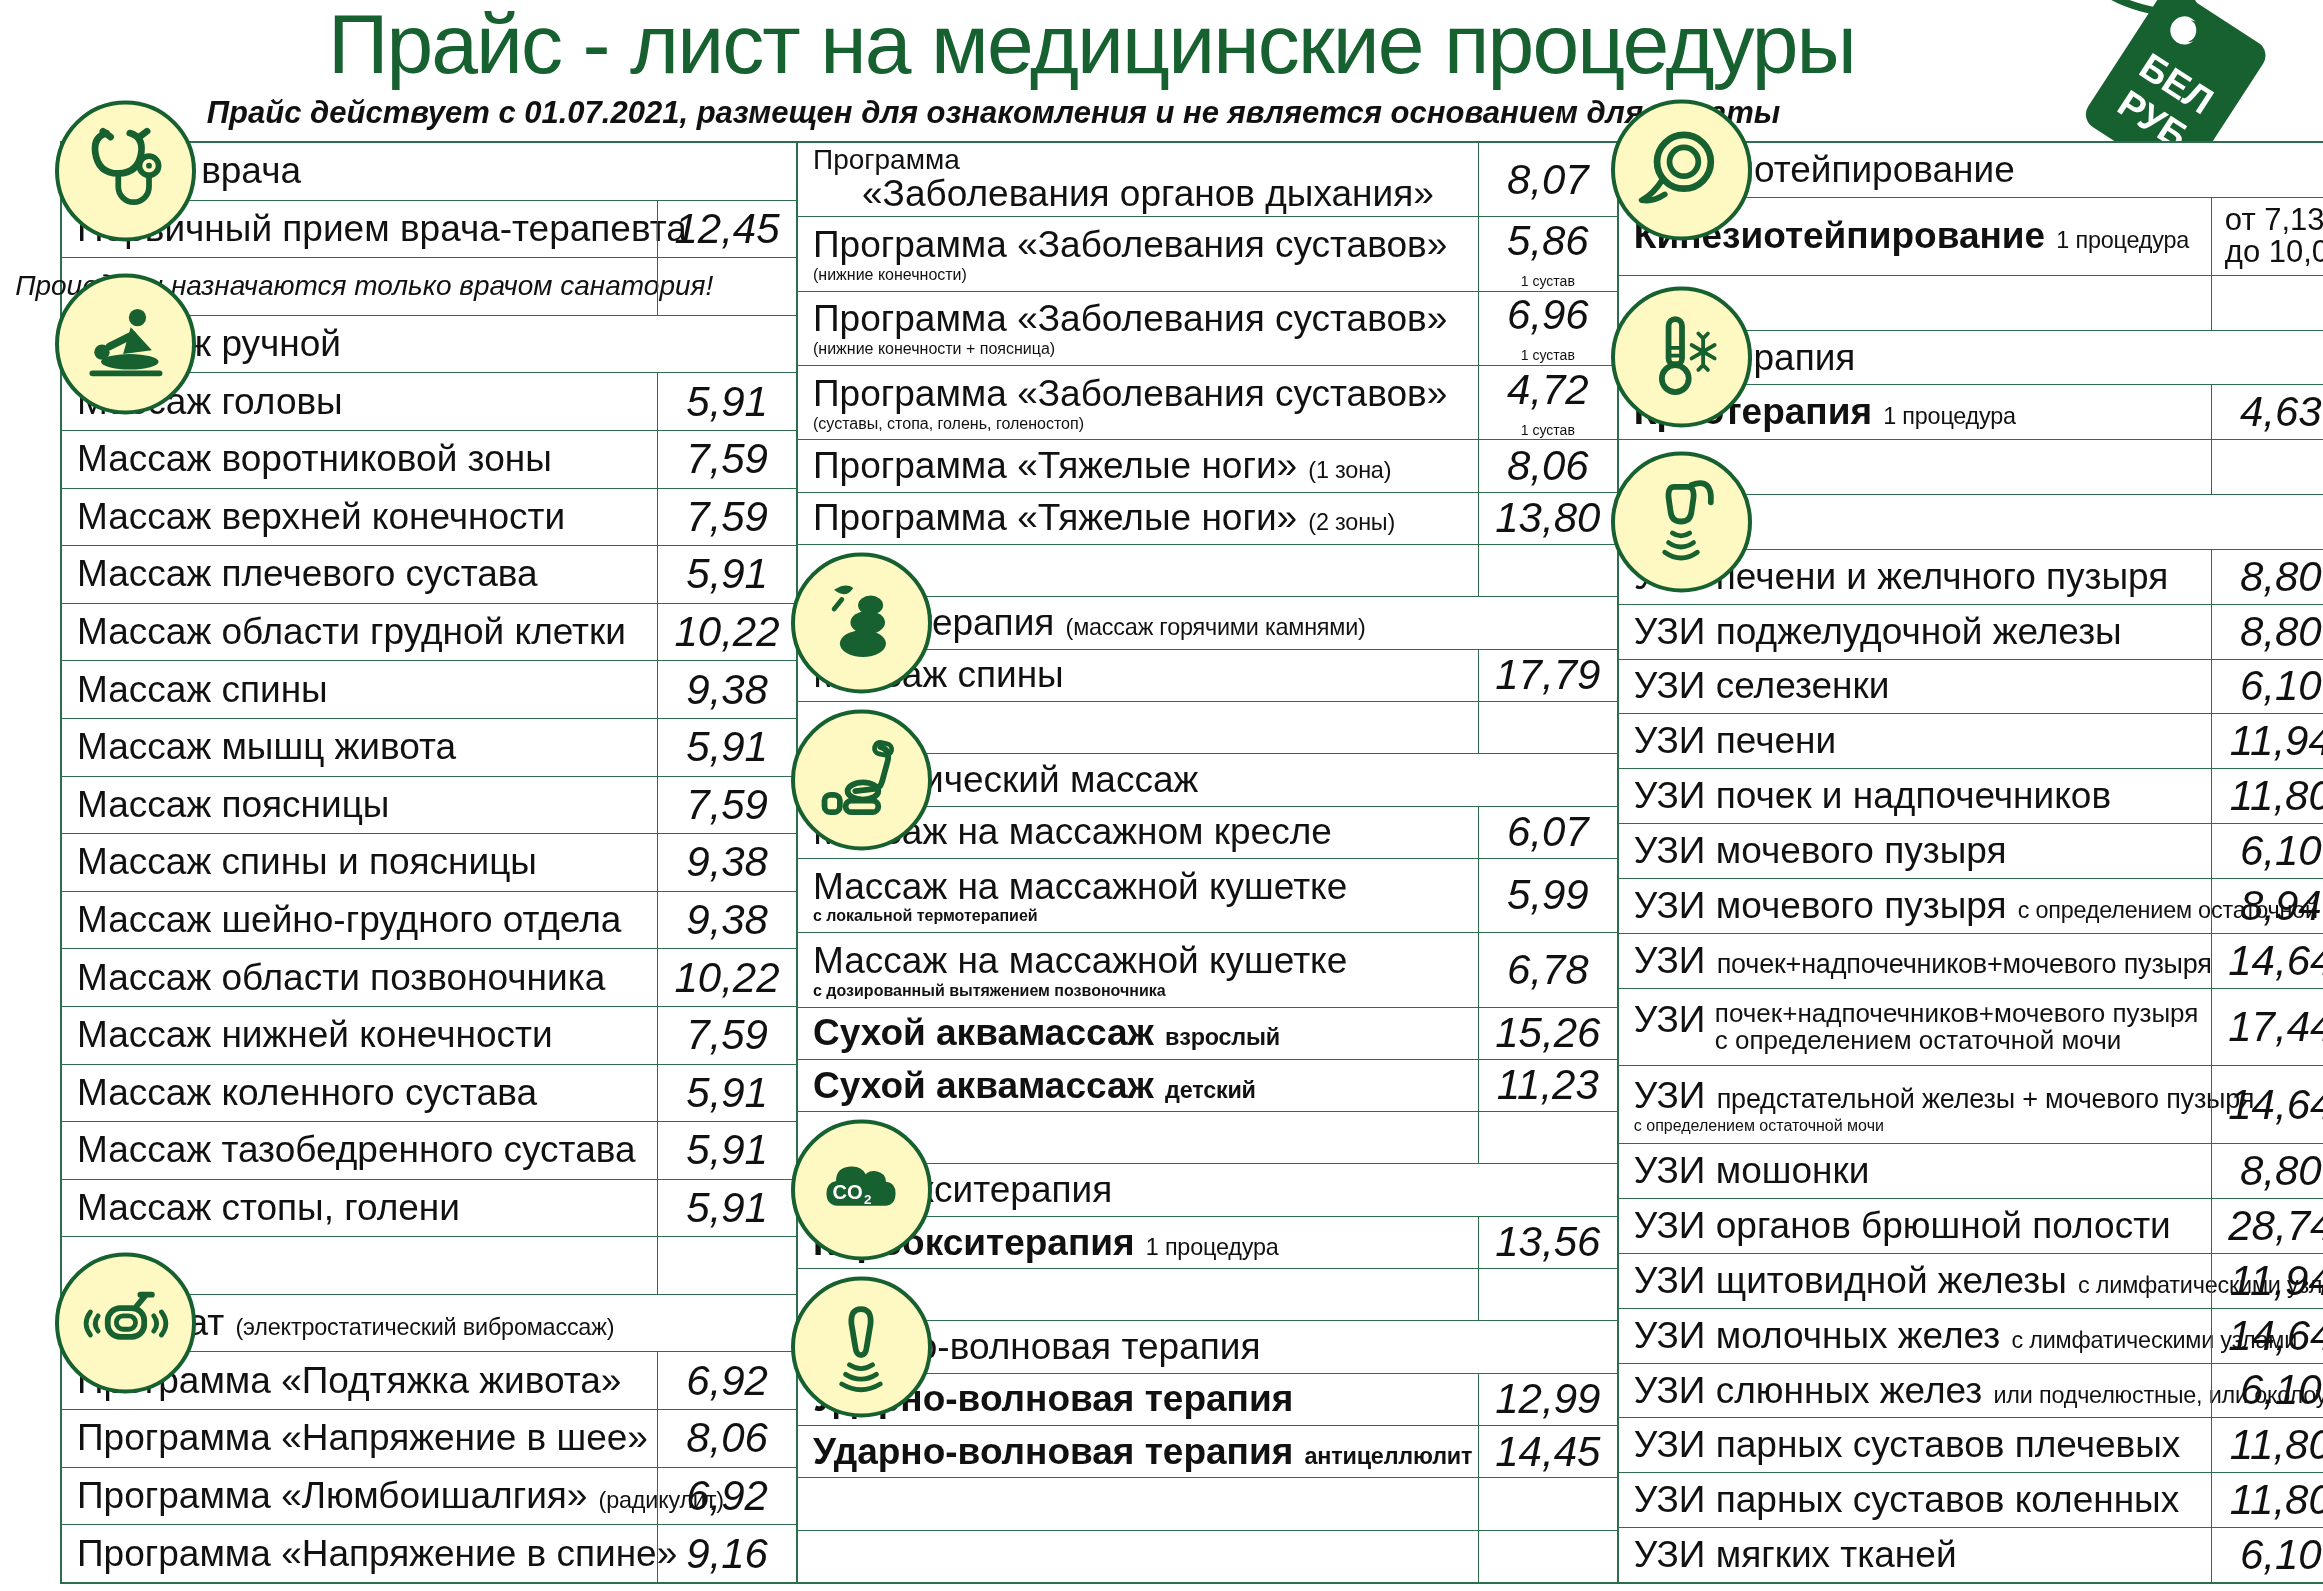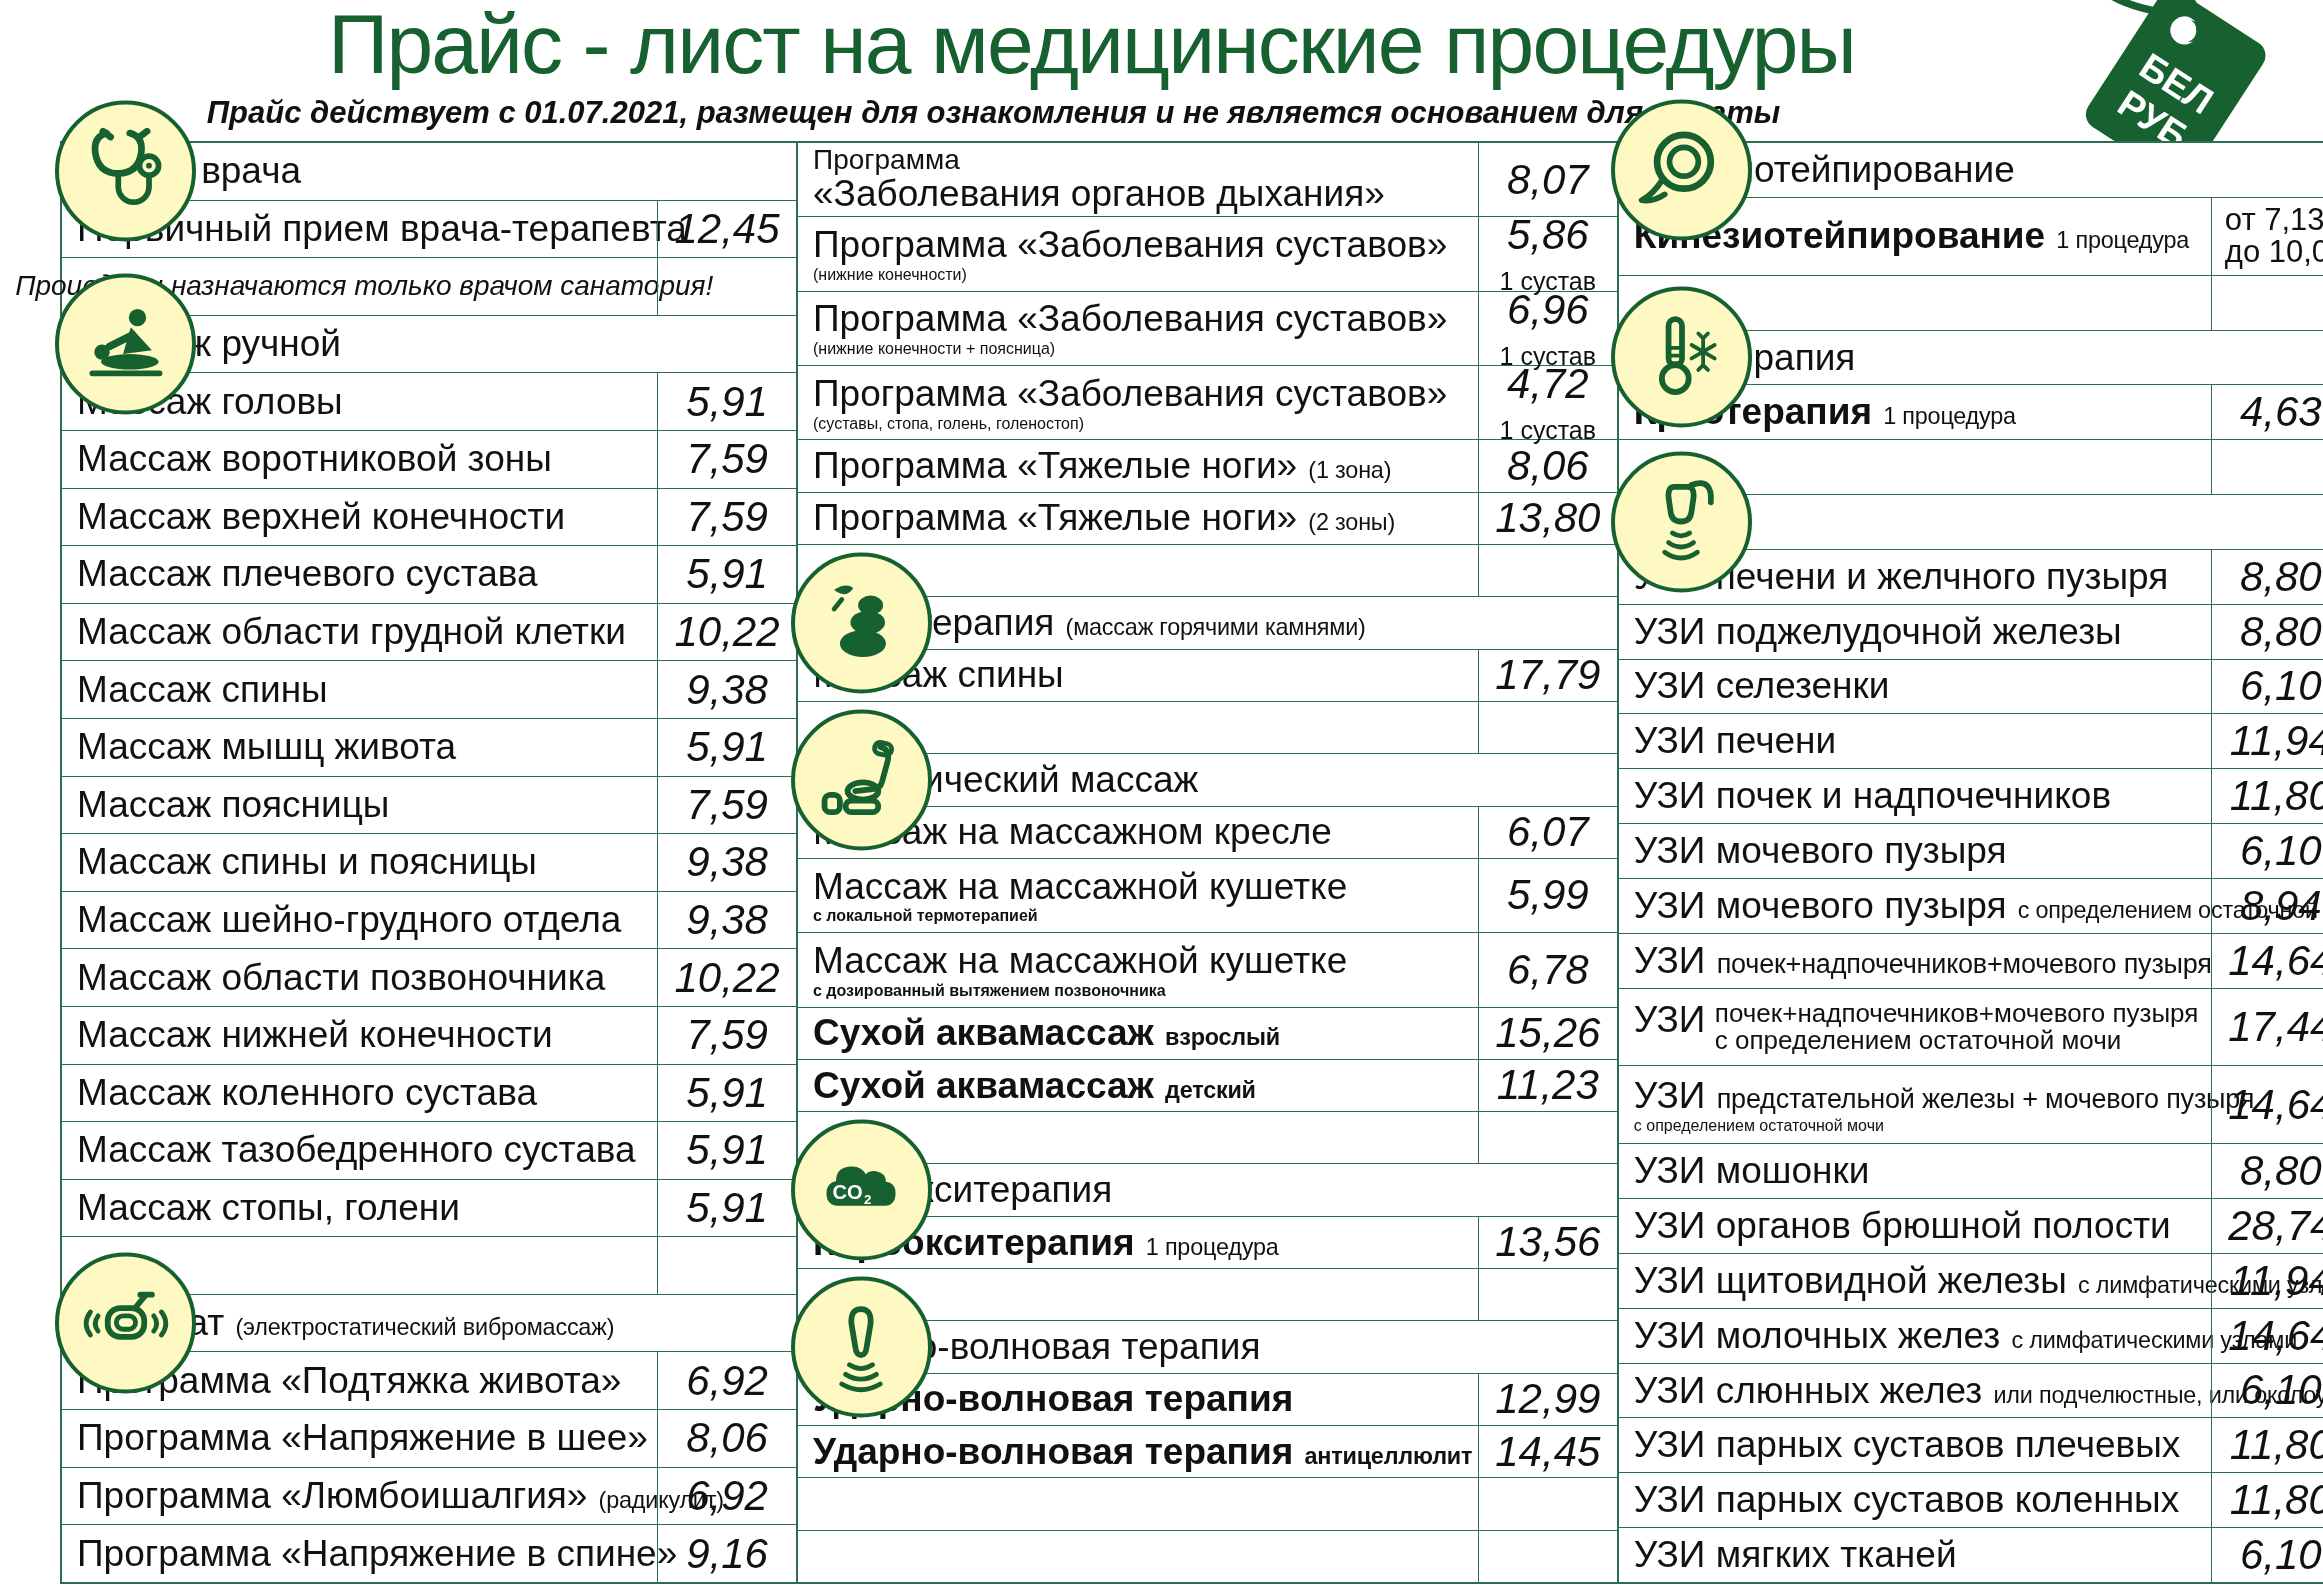--- a/index.html
+++ b/index.html
@@ -30,35 +30,35 @@
   .col2{width:854px;}
   .col3{width:733px;}
   .row{display:flex;border-bottom:1.9px solid var(--line);position:relative;flex:56 0 0;min-height:0;}
   .row:last-child{border-bottom:none;}
   .row.tall{flex:80 0 0;}
   .cell{min-width:0;}
   .name{flex:1;display:flex;flex-direction:column;justify-content:center;padding:0 5.6px 0 15px;}
   .price{width:139px;border-left:1.9px solid var(--line);display:flex;flex-direction:column;
          align-items:center;justify-content:center;line-height:1.05;}
   .mainline{display:flex;align-items:baseline;white-space:nowrap;line-height:1.08;}
-  .mainline.indent{}
+  .mainline.indent{margin-left:49px;}
   .main{font-size:37px;}
   .main.b{font-weight:bold;}
   .small{font-size:23.4px;margin-left:11.2px;letter-spacing:-0.2px;}
   .small.b{font-weight:bold;}
   .small.lg{font-size:27px;}
   .stack{display:inline-flex;flex-direction:column;font-size:26px;line-height:1.05;margin-left:9.4px;align-self:center;}
   .subright{font-size:16px;text-align:left;line-height:1;margin-top:1.9px;padding-right:3.7px;}
   .subright.b{font-weight:bold;}
   .topsmall{font-size:28px;line-height:1.05;}
   .note .mainline{justify-content:center;width:100%;}
   .note .main{font-size:28px;font-style:italic;font-weight:normal;}
   .big{font-size:42px;font-style:italic;}
   .med{font-size:31px;align-self:flex-start;margin-left:13px;}
-  .psub{font-size:25px;margin-top:11px;}
+  .psub{font-size:14px;margin-top:11px;}
   .circ{
     position:absolute;left:-7.5px;top:50%;transform:translateY(-50%);
     width:141px;height:141px;border-radius:50%;background:#fef9c3;border:4.7px solid var(--accent);
     z-index:5;display:flex;align-items:center;justify-content:center;
   }
   .circ svg{width:96px;height:96px;display:block;}
 </style>
 </head>
 <body>
 

